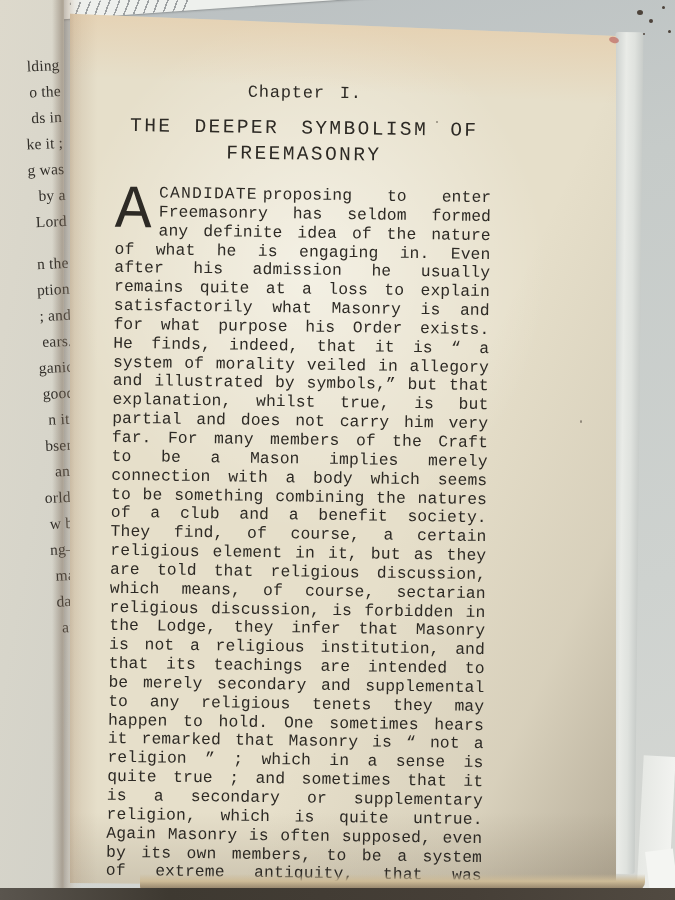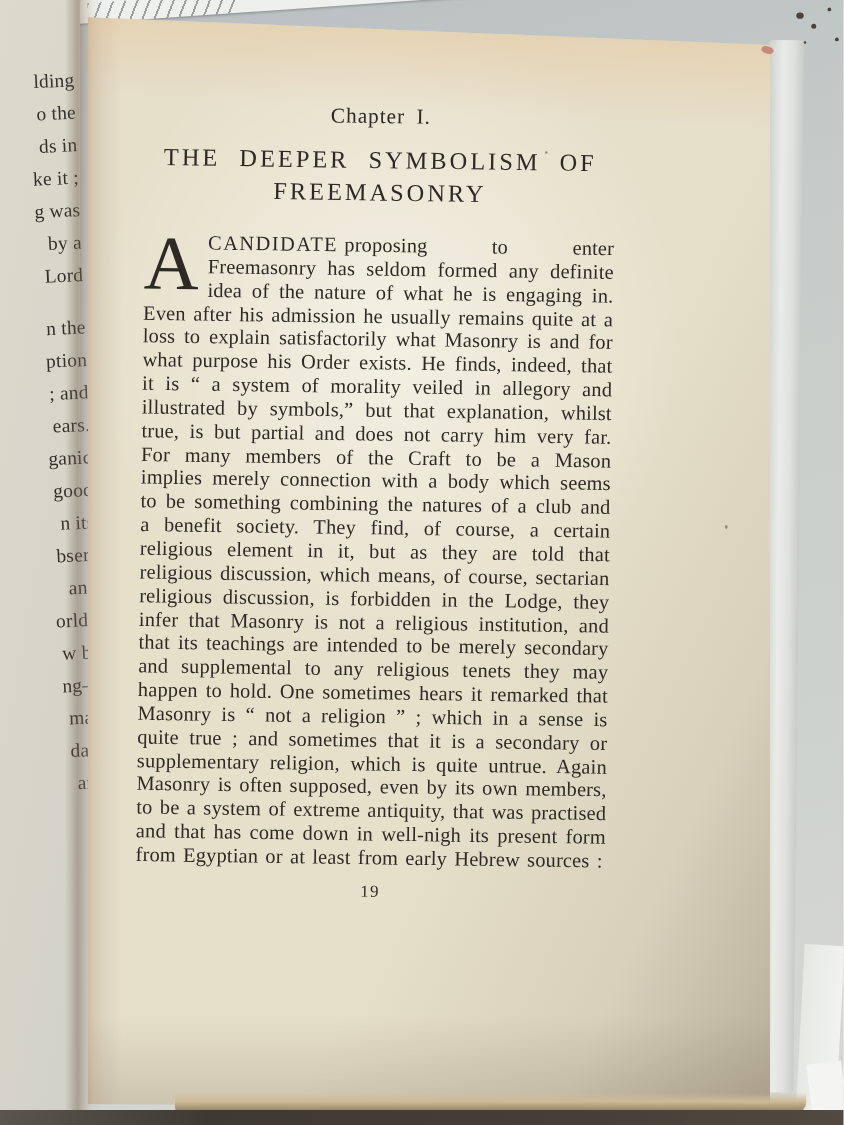--- a/index.html
+++ b/index.html
@@ -75,20 +75,21 @@
   .right-page{
     position:absolute;left:70px;top:4px;width:546px;height:888px;z-index:3;
     clip-path:polygon(0% 1.1%,100% 3.6%,100% 99.5%,0% 99.0%);
     background:
       linear-gradient(183deg,rgba(228,188,142,0.55) 0%,rgba(228,188,142,0) 11%),
       linear-gradient(90deg,rgba(150,122,96,0.22) 0%,rgba(150,122,96,0) 5%),
       radial-gradient(ellipse 62% 42% at 44% 30%,rgba(255,255,250,0.55) 0%,rgba(255,255,250,0) 70%),
       linear-gradient(295deg,rgba(92,78,60,0.34) 0%,rgba(92,78,60,0.10) 18%,rgba(92,78,60,0) 40%),
       linear-gradient(0deg,rgba(92,78,60,0.20) 0%,rgba(92,78,60,0) 9%),
       #e6dfca;
+    font-family: Liberation Mono, monospace;
   }
   .page-content{
     position:absolute;inset:0;
     transform:rotate(0.8deg);transform-origin:50% 0;
     color:#2d2a25;
   }
   .text-col{width:376px;margin-left:48px;}
   .chapter-heading{
     margin-top:80px;text-align:center;
     font-size:17px;letter-spacing:0.8px;word-spacing:4px;

